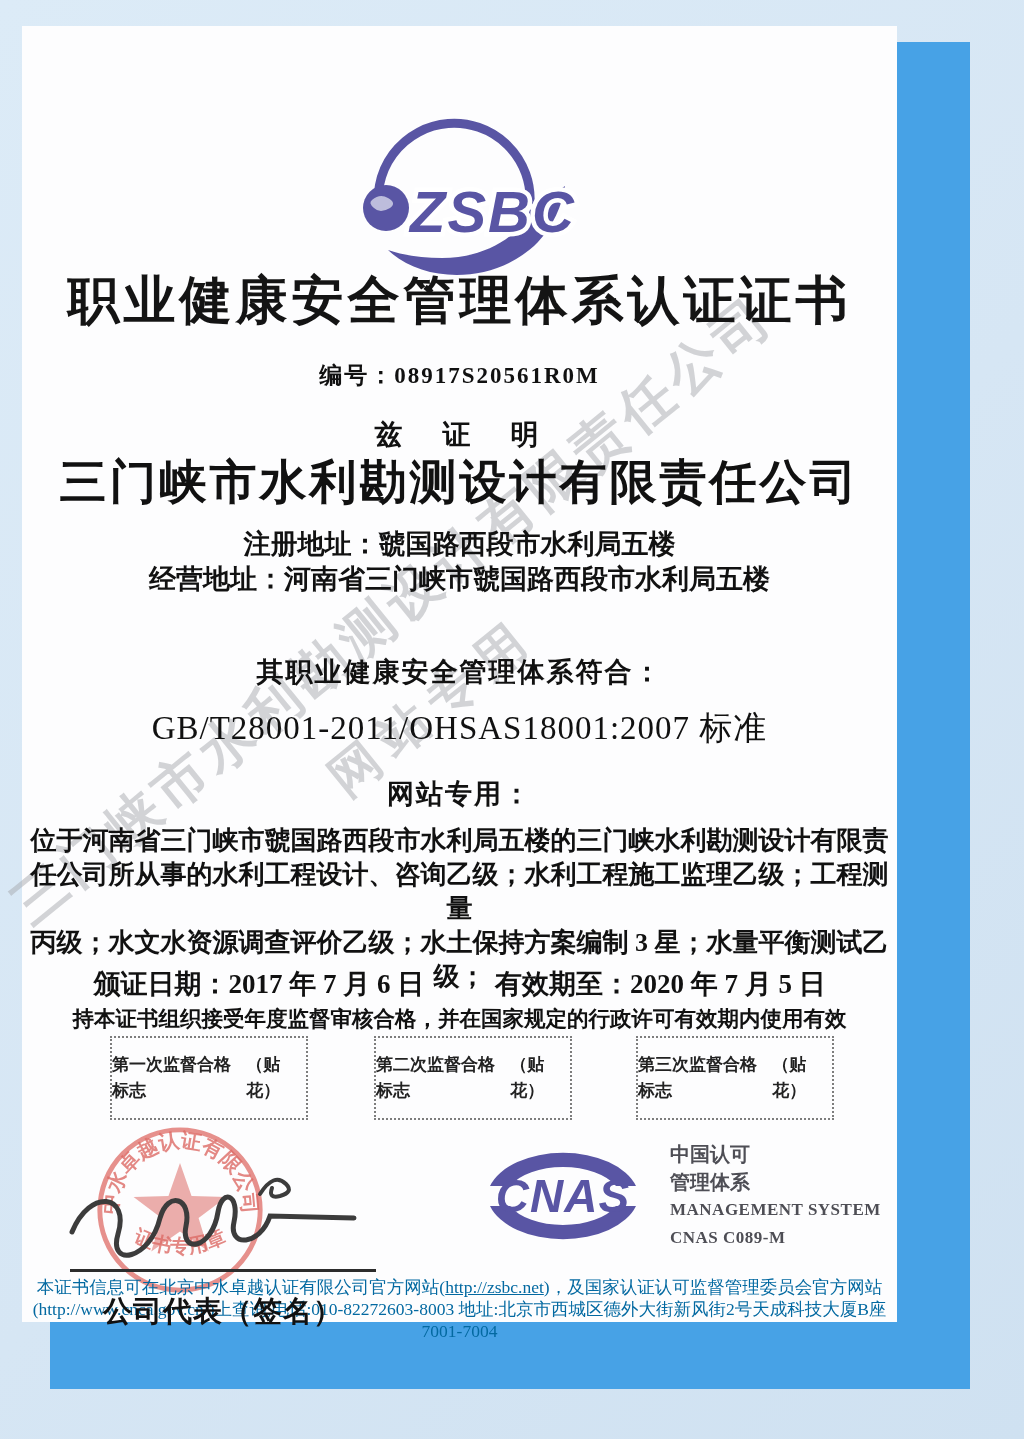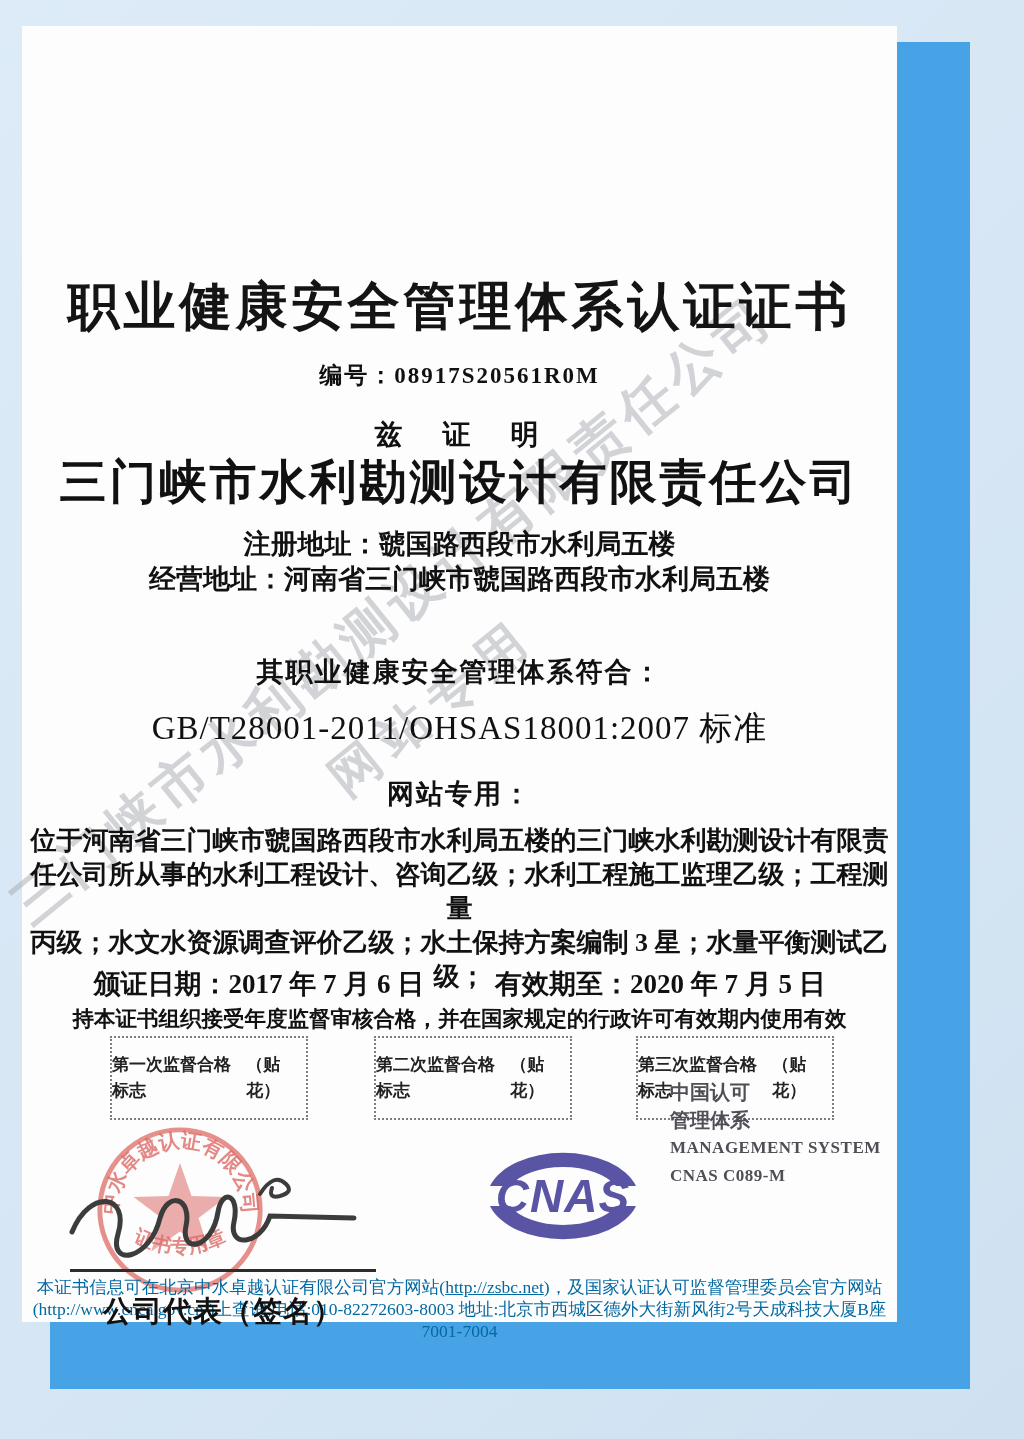--- a/index.html
+++ b/index.html
@@ -11,21 +11,21 @@
   .abs{position:absolute;}
   .cwide{left:0;width:100%;text-align:center;}
 
   .watermark{position:absolute;left:-72px;top:556px;width:900px;text-align:center;
              transform:rotate(-39deg);color:#a8abb0;opacity:.5;font-weight:bold;z-index:1;}
   .wm1{font-size:54px;letter-spacing:6px;white-space:nowrap;}
   .wm2{font-size:50px;letter-spacing:12px;margin-top:30px;}
 
   .zsbc-logo{left:50%;top:78px;transform:translateX(-50%);z-index:2;}
 
-  .title{top:250px;font-size:52px;line-height:60px;font-weight:900;letter-spacing:4px;
+  .title{top:244px;font-size:52px;line-height:60px;font-weight:900;letter-spacing:4px;
          font-family:"Liberation Sans",sans-serif;color:#141414;z-index:2;}
   .certno{top:334px;font-size:23px;font-weight:bold;letter-spacing:2px;z-index:2;}
   .hereby{top:390px;font-size:28px;font-weight:bold;letter-spacing:6px;z-index:2;}
   .company{top:428px;font-size:47px;line-height:56px;font-weight:900;letter-spacing:3px;z-index:2;}
   .addr1{top:502px;}  .addr2{top:537px;}  .addr3{top:572px;}
   .bold27{font-size:27px;line-height:33px;font-weight:bold;z-index:2;}
   .gapspan{margin-left:64px;}
 
   .conform{top:630px;letter-spacing:2px;}
   .standard{top:680px;font-size:33px;font-weight:normal;letter-spacing:1px;z-index:2;}
@@ -38,39 +38,48 @@
             display:flex;flex-direction:row;justify-content:center;align-items:center;
             font-size:17px;line-height:26px;font-weight:bold;color:#222;z-index:2;box-sizing:border-box;}
   .sb1{left:88px;}  .sb2{left:352px;}  .sb3{left:614px;}
 
   .seal{left:70px;top:1096px;width:176px;height:176px;z-index:2;}
   .signature{left:32px;top:1128px;z-index:3;}
   .sigblock{left:48px;top:1243px;width:306px;border-top:3px solid #2c2c2c;padding-top:20px;
             text-align:center;font-size:29px;font-weight:bold;letter-spacing:1px;z-index:4;background:transparent;}
 
   .cnas-logo{left:452px;top:1108px;z-index:2;}
-  .cnas-text{left:648px;top:1052px;color:#4e4e55;z-index:2;}
+  .cnas-text{left:648px;top:1114px;color:#4e4e55;z-index:2;}
   .cnas-text .zh{font-size:20px;line-height:28px;font-weight:bold;}
   .cnas-text .en{font-size:17px;line-height:28px;font-weight:bold;font-family:Liberation Serif, serif;letter-spacing:.5px;}
 
   .footer{top:1250px;font-size:17.5px;line-height:22px;color:#0369a1;z-index:2;}
   .footer .url{text-decoration:underline;}
 </style>
 </head>
 <body>
 
 <div class="stage">
   <div class="frame"></div>
   <div class="paper">
 
     <div class="watermark">
       <div class="wm1">三门峡市水利勘测设计有限责任公司</div>
       <div class="wm2">网站专用</div>
     </div>
 
+    <div class="abs zsbc-logo">
+      <svg width="244" height="172" viewBox="0 0 244 172">
+        <path d="M 42,112 A 76,76 0 1 1 192,100" fill="none" stroke="#5955a4" stroke-width="9"></path>
+        <path d="M 50,146 C 85,180 158,181 200,138 C 215,122 224,102 227,82 L 192,106 C 182,132 148,154 104,154 C 84,154 64,151 50,146 Z" fill="#5955a4"></path>
+        <circle cx="48" cy="104" r="23" fill="#5955a4"></circle>
+        <path d="M 34,96 q 8,-7 16,-2 q 9,5 2,10 q -10,6 -16,0 q -6,-5 -2,-8 Z" fill="#cfd0e6" opacity=".85"></path>
+        <text x="72" y="128" font-family="Liberation Sans, sans-serif" font-size="58" font-weight="900" font-style="italic" letter-spacing="2" fill="#5955a4" stroke="#ffffff" stroke-width="9" paint-order="stroke">ZSBC</text>
+      </svg>
+    </div>
 
     <div class="abs cwide title">职业健康安全管理体系认证证书</div>
     <div class="abs cwide certno">编号：08917S20561R0M</div>
     <div class="abs cwide hereby">兹　证　明</div>
 
     <div class="abs cwide company">三门峡市水利勘测设计有限责任公司</div>
     <div class="abs cwide bold27 addr1">注册地址：虢国路西段市水利局五楼</div>
     <div class="abs cwide bold27 addr2">经营地址：河南省三门峡市虢国路西段市水利局五楼</div>
 
     <div class="abs cwide bold27 conform">其职业健康安全管理体系符合：</div>

